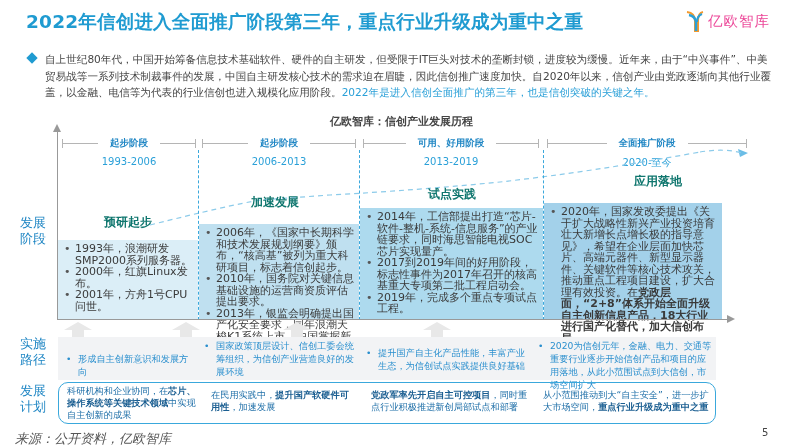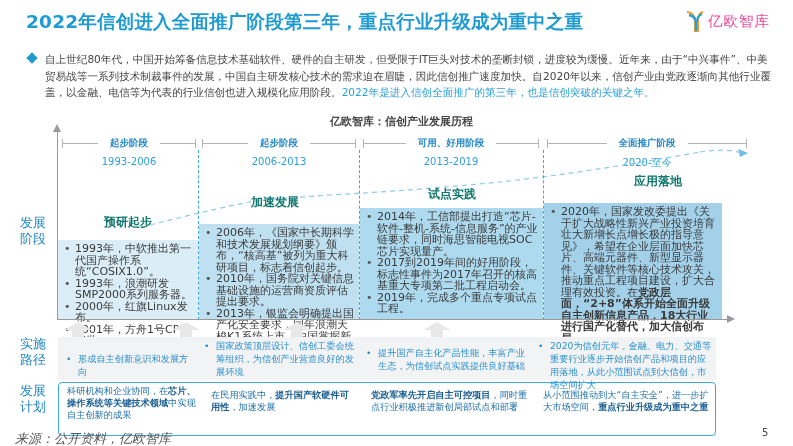--- a/index.html
+++ b/index.html
@@ -42,21 +42,21 @@
   .box b { font-weight: bold; }
 
   .up-arrow { position: absolute; top: 322px; width: 28px; height: 16px; }
   .up-arrow .head { width: 0; height: 0; border-left: 14px solid transparent; border-right: 14px solid transparent; border-bottom: 8px solid #e8e8e8; }
   .up-arrow .stem { width: 12px; height: 8px; background: #e8e8e8; margin-left: 8px; }
 
   .path-row { position: absolute; left: 58px; top: 337px; width: 658px; height: 43px; background: #f2f3f5; }
   .path-cell { position: absolute; top: 0; font-size: 9.2px; line-height: 13px; color: #2a8fce; padding-left: 12px; }
   .path-cell::before { content: "•"; position: absolute; left: 0; top: 0; color: #2a8fce; }
 
-  .plan-row { position: absolute; left: 58px; top: 382px; width: 658px; height: 54px; border: 1.3px solid #3aa8dc; border-radius: 4px; }
+  .plan-row { position: absolute; left: 58px; top: 382px; width: 658px; height: 42px; border: 1.3px solid #3aa8dc; border-radius: 10px; }
   .plan-cell { position: absolute; top: 2px; font-size: 9.2px; line-height: 12px; color: #1f6fa8; }
   .plan-cell b { font-weight: bold; color: #1a5e91; }
 
   .source { position: absolute; left: 15px; top: 430px; font-size: 13px; color: #555; font-style: italic; }
   .page-num { position: absolute; left: 762px; top: 427px; font-size: 10px; color: #444; }
 
   svg.trend { position: absolute; left: 0; top: 0; pointer-events: none; }
 </style>
 </head>
 <body>
@@ -131,21 +131,20 @@
 <div class="row-label" style="top:215px;"><span style="white-space:pre-line;">发展
 阶段</span></div>
 
 <div class="stage-name" style="left:104px;top:214px;">预研起步</div>
 <div class="stage-name" style="left:251px;top:194px;">加速发展</div>
 <div class="stage-name" style="left:428px;top:186px;">试点实践</div>
 <div class="stage-name" style="left:634px;top:173px;">应用落地</div>
 
 <div class="box" style="left:58px;top:240px;width:140px;height:79px;background:#dbeef7;">
   <ul>
-    <li>1993年，中软推出第一代国产操作系统“COSIX1.0”。</li>
     <li>1993年，浪潮研发SMP2000系列服务器。</li>
     <li>2000年，红旗Linux发布。</li>
     <li>2001年，方舟1号CPU问世。</li>
   </ul>
 </div>
 <div class="box" style="left:199px;top:224px;width:160px;height:95px;background:#bfe0f0;">
   <ul>
     <li>2006年，《国家中长期科学和技术发展规划纲要》颁布，“核高基”被列为重大科研项目，标志着信创起步。</li>
     <li>2010年，国务院对关键信息基础设施的运营商资质评估提出要求。</li>
     <li>2013年，银监会明确提出国产化安全要求，同年浪潮天梭K1系统上市，中国掌握新一代主机技术。</li>

